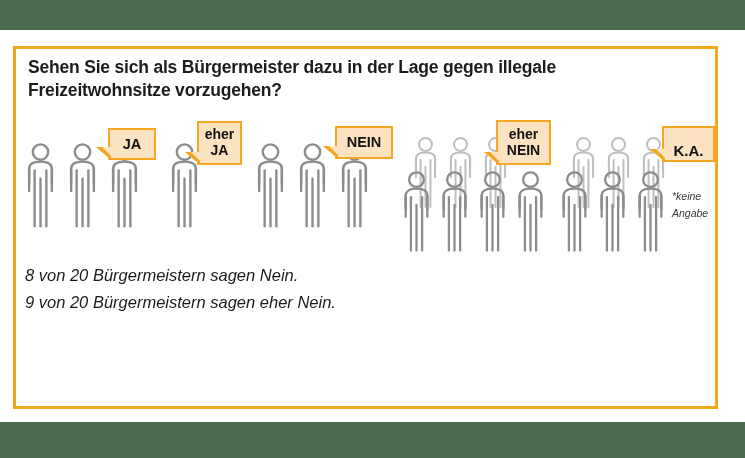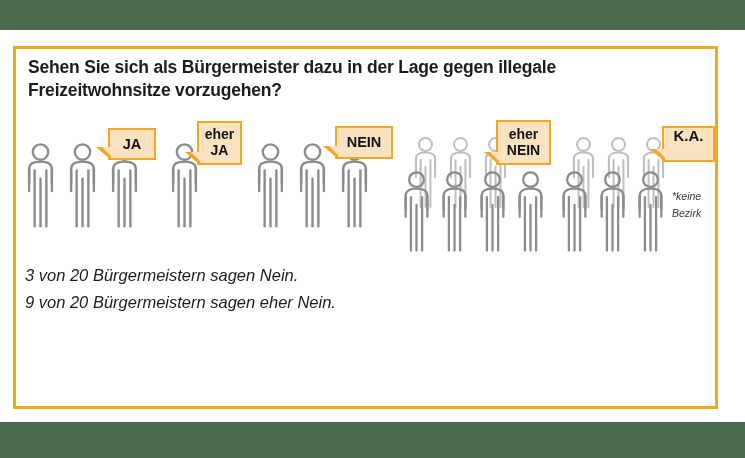--- a/index.html
+++ b/index.html
@@ -396,30 +396,30 @@
               <path d="M7.6 44.5 V29.5 C7.6 24.4 11.4 21.4 20 21.4 C28.6 21.4 32.4 24.4 32.4 29.5 V44.5" fill="none" stroke="#8c8c8c" stroke-width="2.6" stroke-linecap="round" stroke-linejoin="round"></path>
               <path d="M7.6 29.6 V53.5" fill="none" stroke="#8c8c8c" stroke-width="2.6" stroke-linecap="round"></path>
               <path d="M32.4 29.6 V53.5" fill="none" stroke="#8c8c8c" stroke-width="2.6" stroke-linecap="round"></path>
               <path d="M13.6 31 V92" fill="none" stroke="#8c8c8c" stroke-width="2.6" stroke-linecap="round"></path>
               <path d="M26.4 31 V92" fill="none" stroke="#8c8c8c" stroke-width="2.6" stroke-linecap="round"></path>
               <path d="M20 40 V92" fill="none" stroke="#8c8c8c" stroke-width="2.6" stroke-linecap="round"></path>
             </svg>
           </span>
         </div>
       </div>
-      <div class="bubble" style="left: 662px; top: 8px; width: 53px; height: 36px; font-size: 15px; display: flex; flex-direction: column; align-items: center; justify-content: flex-start;">
+      <div class="bubble" style="left: 662px; top: 8px; width: 53px; height: 36px; font-size: 15px; display: flex; flex-direction: column; align-items: center; justify-content: flex-end;">
         <span class="btxt">K.A.</span>
       </div>
       <div class="bubble-tail" style="left: 650px; top: 31px; border-top: 13px solid rgb(245, 166, 35); border-left: 15px solid transparent;"></div>
       <div class="bubble-tail" style="left: 656px; top: 31px; border-top: 9px solid rgb(251, 226, 192); border-left: 9px solid transparent;"></div>
     </div>
 
   <div class="footnote">
     <div>*keine</div>
-    <div>Bezirk</div>
+    <div>Angabe</div>
   </div>
 
   <div class="captions" id="captions">
-      <div class="caption-line">3 von 20 Bürgermeistern sagen Nein.</div>
+      <div class="caption-line">8 von 20 Bürgermeistern sagen Nein.</div>
       <div class="caption-line">9 von 20 Bürgermeistern sagen eher Nein.</div>
     </div>
 
 </div>
 
 </body></html>

